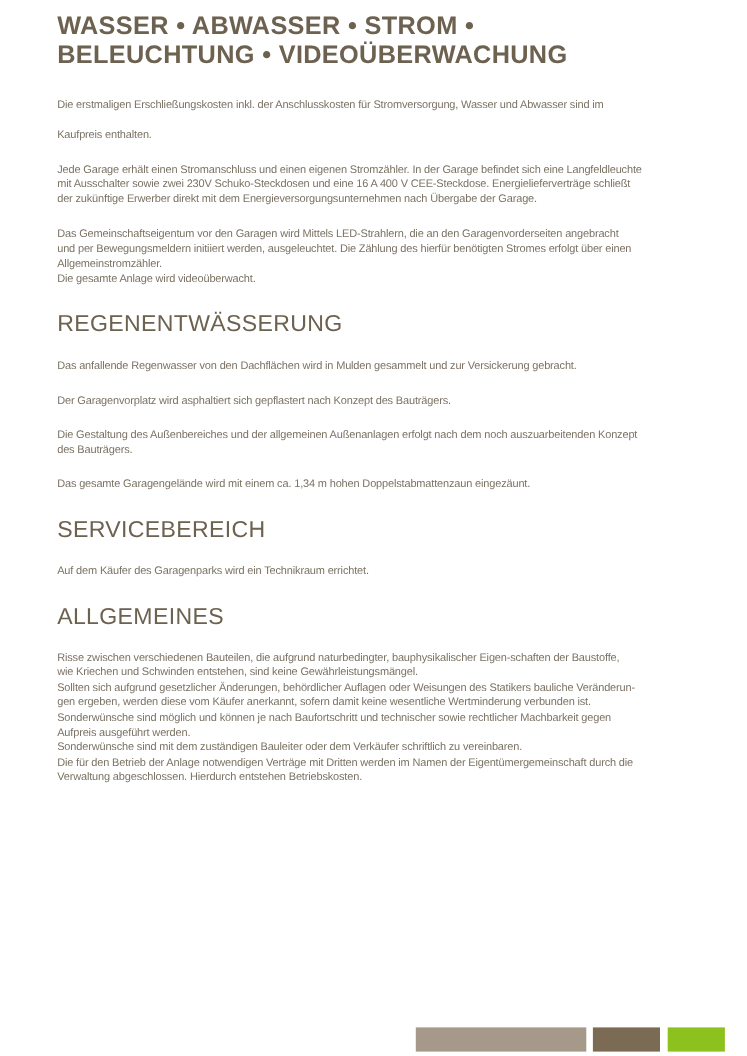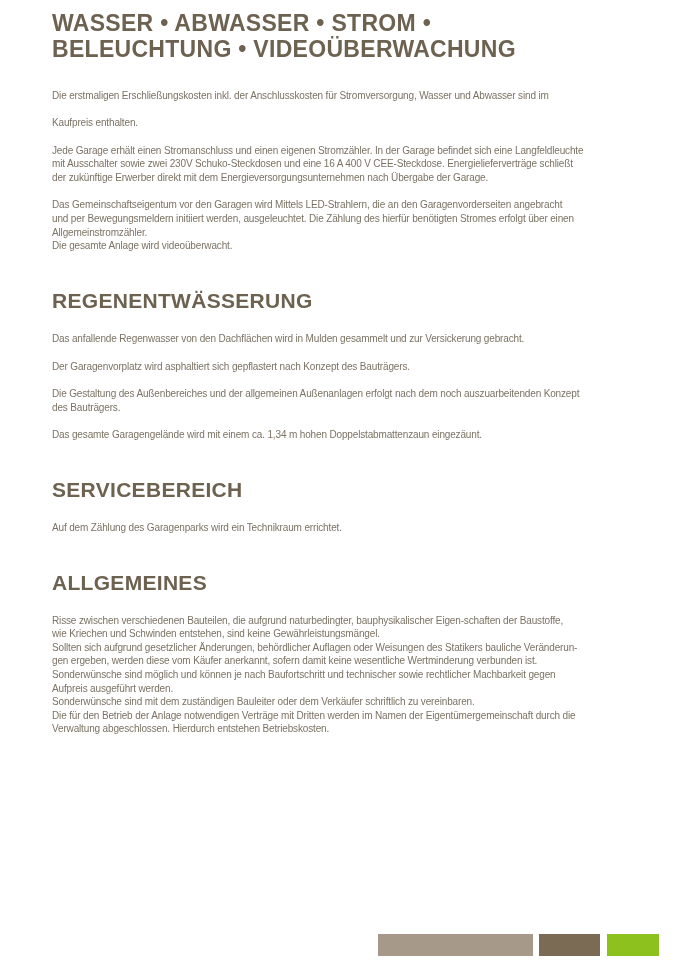--- a/index.html
+++ b/index.html
@@ -16,29 +16,29 @@
   .pre { white-space: pre-line; }
   h1.title {
     margin: 0 0 26px 0;
     font-size: 23px;
     line-height: 1.15;
     font-weight: bold;
     letter-spacing: 0.3px;
     color: #6d6150;
   }
   h2.section-heading {
-    margin: 36px 0 20px 0;
+    margin: 22px 0 20px 0;
     font-size: 21px;
     line-height: 1.1;
-    font-weight: bold;
+    font-weight: normal;
     letter-spacing: 0.3px;
     color: #6d6150;
   }
   p.body {
-    margin: 6px 0 14px 0;
+    margin: 18px 0 14px 0;
     font-size: 10px;
     line-height: 13.6px;
     letter-spacing: -0.15px;
     color: #7b7264;
   }
   .footer-bars {
     position: absolute;
     bottom: 4px;
     right: 20px;
     display: flex;
@@ -70,21 +70,21 @@
 
   <h2 class="section-heading">REGENENTWÄSSERUNG</h2>
   <p class="body pre">Das anfallende Regenwasser von den Dachflächen wird in Mulden gesammelt und zur Versickerung gebracht.</p>
 
   <p class="body pre">Der Garagenvorplatz wird asphaltiert sich gepflastert nach Konzept des Bauträgers.</p>
   <p class="body pre">Die Gestaltung des Außenbereiches und der allgemeinen Außenanlagen erfolgt nach dem noch auszuarbeitenden Konzept
 des Bauträgers.</p>
   <p class="body pre">Das gesamte Garagengelände wird mit einem ca. 1,34 m hohen Doppelstabmattenzaun eingezäunt.</p>
 
   <h2 class="section-heading">SERVICEBEREICH</h2>
-  <p class="body pre">Auf dem Zählung des Garagenparks wird ein Technikraum errichtet.</p>
+  <p class="body pre">Auf dem Käufer des Garagenparks wird ein Technikraum errichtet.</p>
 
   <h2 class="section-heading">ALLGEMEINES</h2>
   <p class="body pre">Risse zwischen verschiedenen Bauteilen, die aufgrund naturbedingter, bauphysikalischer Eigen-schaften der Baustoffe,
 wie Kriechen und Schwinden entstehen, sind keine Gewährleistungsmängel.
 Sollten sich aufgrund gesetzlicher Änderungen, behördlicher Auflagen oder Weisungen des Statikers bauliche Veränderun-
 gen ergeben, werden diese vom Käufer anerkannt, sofern damit keine wesentliche Wertminderung verbunden ist.
 Sonderwünsche sind möglich und können je nach Baufortschritt und technischer sowie rechtlicher Machbarkeit gegen
 Aufpreis ausgeführt werden.
 Sonderwünsche sind mit dem zuständigen Bauleiter oder dem Verkäufer schriftlich zu vereinbaren.
 Die für den Betrieb der Anlage notwendigen Verträge mit Dritten werden im Namen der Eigentümergemeinschaft durch die

